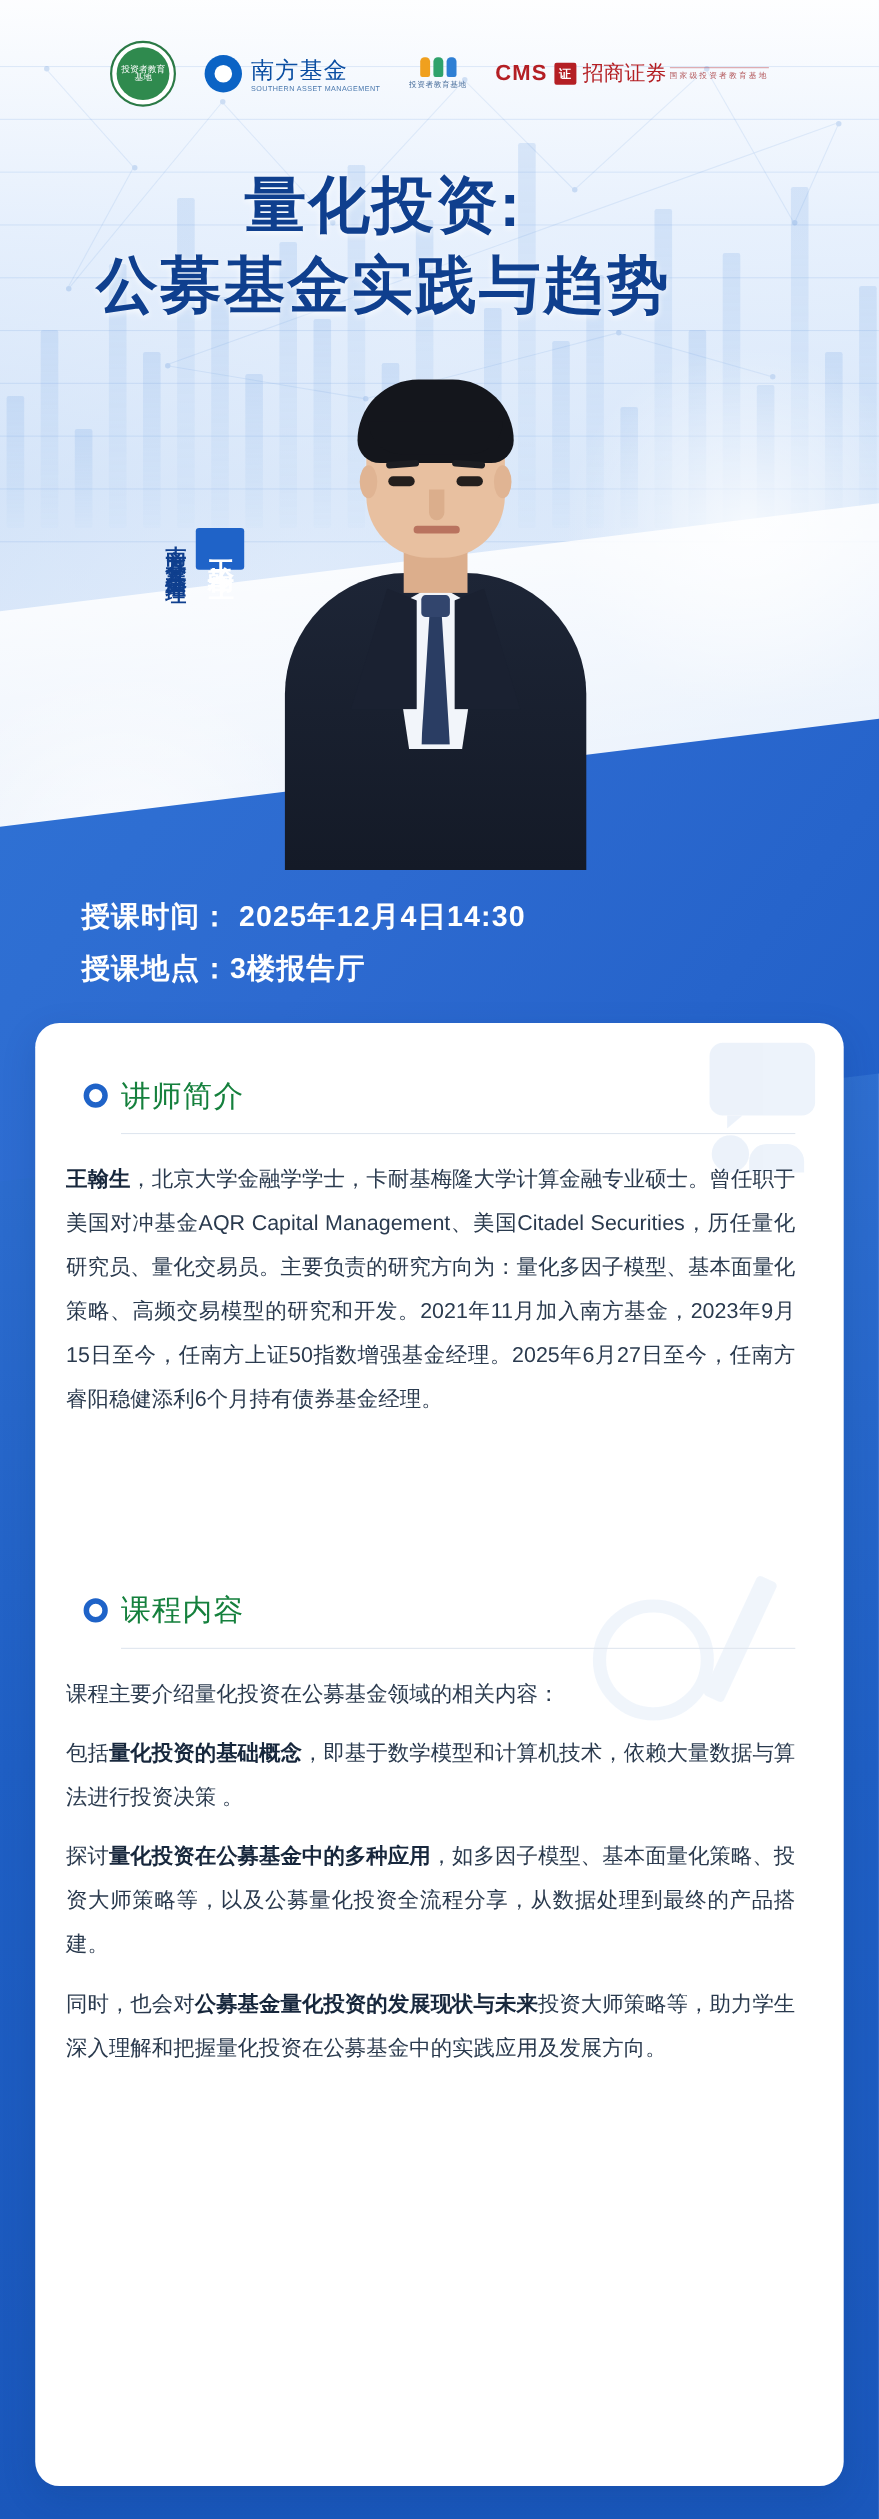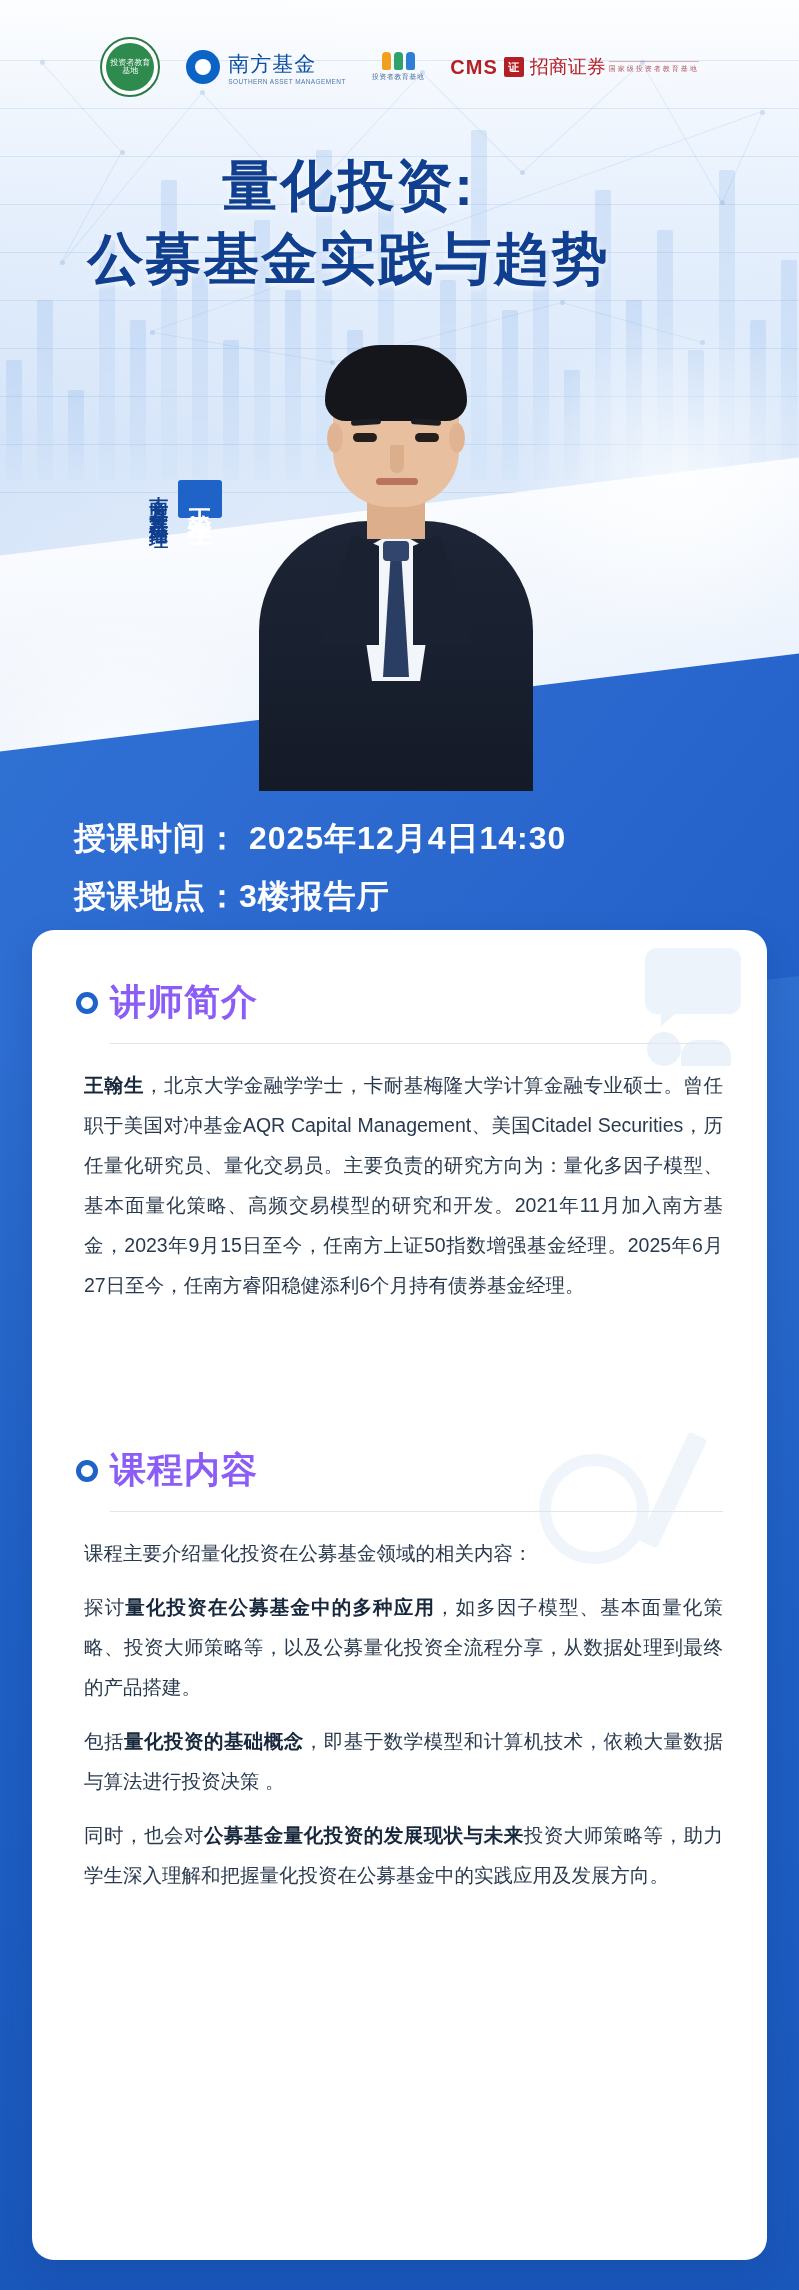--- a/index.html
+++ b/index.html
@@ -163,21 +163,21 @@
     writing-mode: vertical-rl; text-orientation: upright;
     font-size: 24px; font-weight: 700; letter-spacing: 6px;
     border-radius: 3px;
   }
 
   
   .info {
     position: absolute; left: 74px; top: 810px; color: #ffffff;
   }
   .info div {
-    font-size: 32px; font-weight: 700; line-height: 1.8; letter-spacing: 1px;
+    font-size: 26px; font-weight: 700; line-height: 1.8; letter-spacing: 1px;
   }
 
   
   .card {
     position: absolute; left: 32px; top: 930px; width: 735px; height: 1330px;
     background: #ffffff; border-radius: 22px;
     box-shadow: 0 10px 30px rgba(12,50,110,.18);
     overflow: hidden;
   }
   .wm-chat {
@@ -194,28 +194,28 @@
   .wm-pen .stick { position: absolute; right: 6px; top: 0; width: 20px; height: 120px; background: #4e8ad6; transform: rotate(25deg); border-radius: 4px; }
 
   .sec-head {
     display: flex; align-items: center; gap: 12px;
     padding: 0 44px;
   }
   .sec-dot {
     width: 22px; height: 22px; border-radius: 50%;
     border: 5px solid #1f63c8; background: #fff; flex: none;
   }
-  .sec-title { font-size: 36px; font-weight: 700; color: #8b5cf6; letter-spacing: 1px; }
+  .sec-title { font-size: 27px; font-weight: 400; color: #15803d; letter-spacing: 1px; }
   .sec-rule { margin: 16px 44px 0 78px; height: 1px; background: #dfe6ef; }
 
   .sec1 { position: absolute; left: 0; top: 48px; width: 735px; }
   .sec2 { position: absolute; left: 0; top: 516px; width: 735px; }
 
   .body-text {
-    padding: 22px 44px 0 52px;
+    padding: 22px 44px 0 28px;
     font-size: 19.5px; line-height: 2.05; color: #2a3a4e;
     text-align: justify;
   }
   .body-text p { margin-bottom: 14px; }
   .body-text b { font-weight: 700; color: #17273c; }
 </style>
 </head>
 <body>
 
 <div class="poster">
@@ -382,20 +382,20 @@
     </div>
 
     <div class="sec2">
       <div class="sec-head">
         <span class="sec-dot"></span>
         <span class="sec-title">课程内容</span>
       </div>
       <div class="sec-rule"></div>
       <div class="body-text" id="sec1-body">
           <p><span>课程主要介绍量化投资在公募基金领域的相关内容：</span></p>
+          <p><span>包括</span><b>量化投资的基础概念</b><span>，即基于数学模型和计算机技术，依赖大量数据与算法进行投资决策 。</span></p>
           <p><span>探讨</span><b>量化投资在公募基金中的多种应用</b><span>，如多因子模型、基本面量化策略、投资大师策略等，以及公募量化投资全流程分享，从数据处理到最终的产品搭建。</span></p>
-          <p><span>包括</span><b>量化投资的基础概念</b><span>，即基于数学模型和计算机技术，依赖大量数据与算法进行投资决策 。</span></p>
           <p><span>同时，也会对</span><b>公募基金量化投资的发展现状与未来</b><span>投资大师策略等，助力学生深入理解和把握量化投资在公募基金中的实践应用及发展方向。</span></p>
         </div>
     </div>
   </div>
 
 </div>
 
 </body></html>

